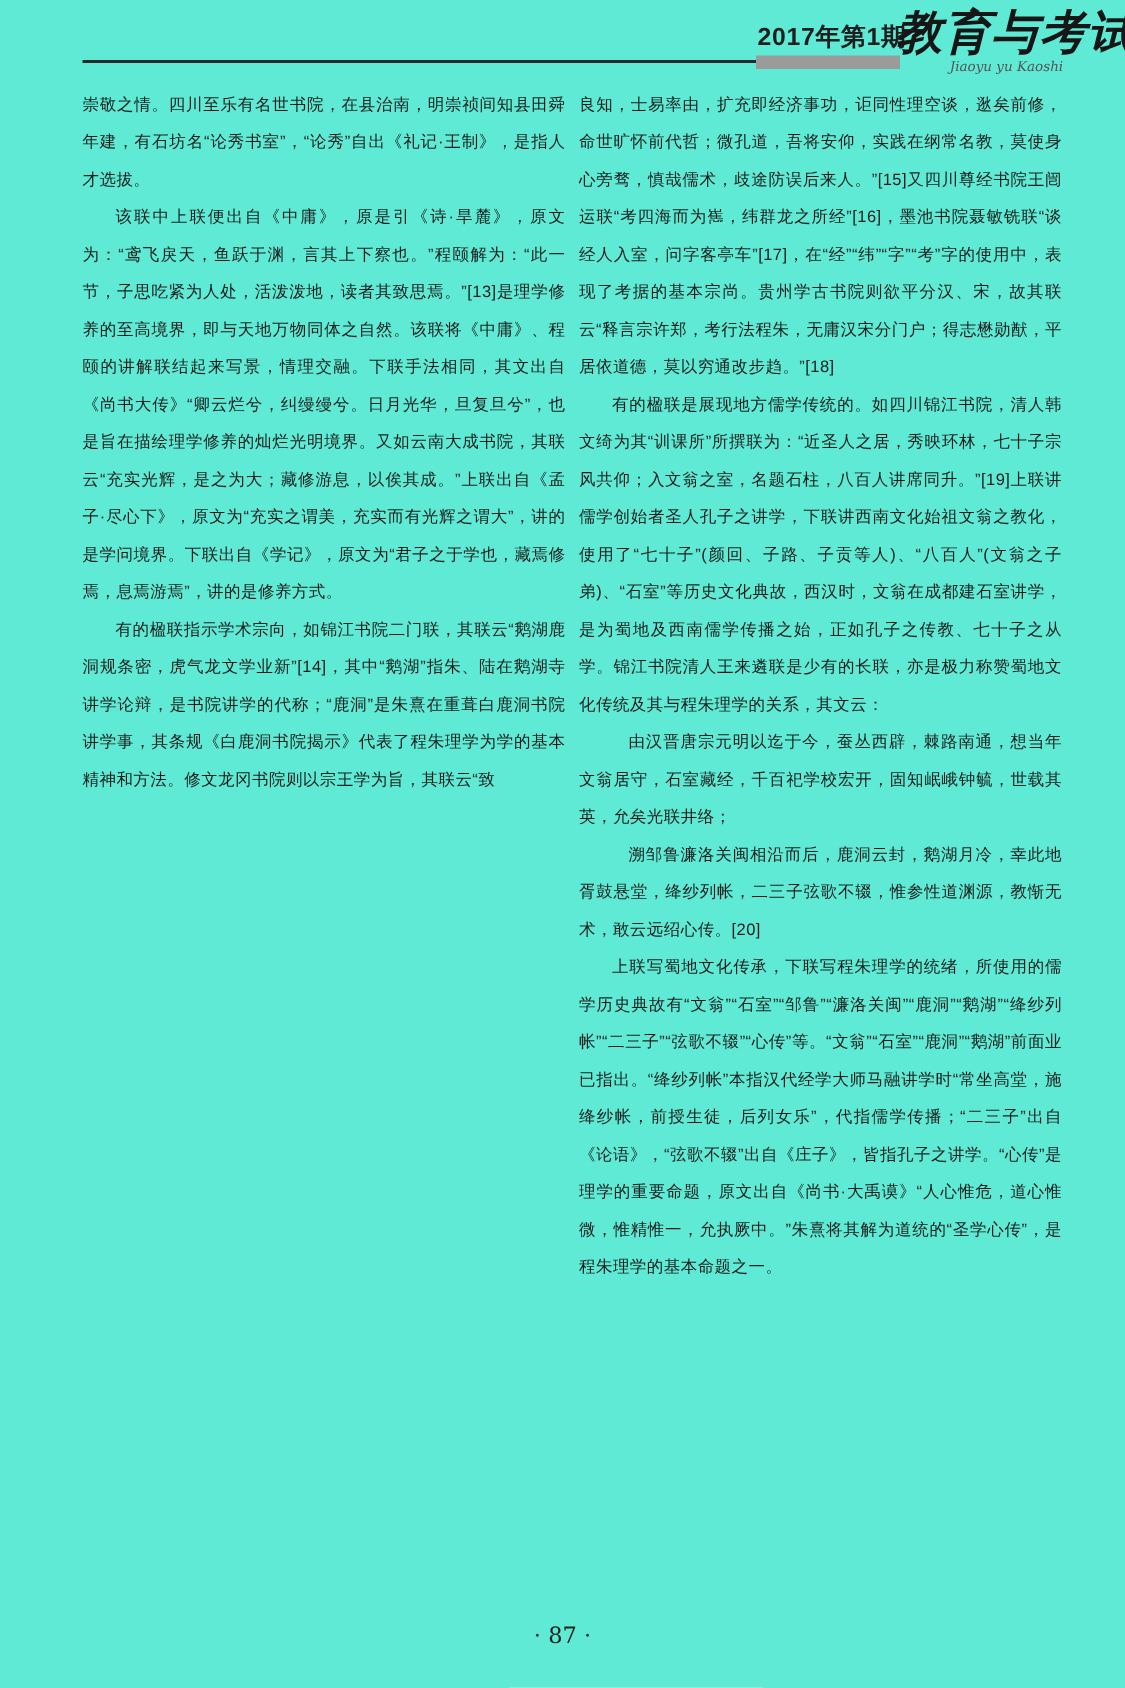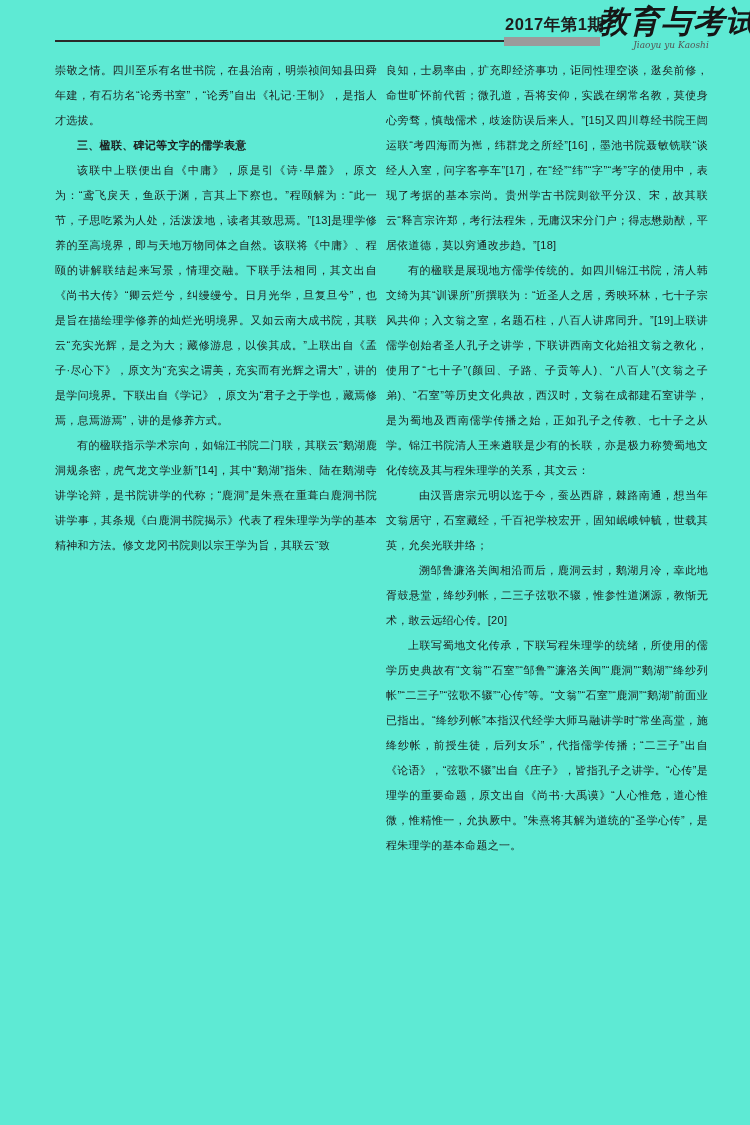--- a/index.html
+++ b/index.html
@@ -71,28 +71,28 @@
   <div class="header">
     <span class="issue">2017年第1期</span>
     <span class="jtitle">教育与考试</span>
     <span class="jscript">Jiaoyu yu Kaoshi</span>
     <div class="header-rule"></div>
     <div class="header-bar"></div>
   </div>
 
   <div class="col col-left">
     <p class="noindent">崇敬之情。四川至乐有名世书院，在县治南，明崇祯间知县田舜年建，有石坊名“论秀书室”，“论秀”自出《礼记·王制》，是指人才选拔。</p>
-    <p class="heading">三、楹联、碑记等文字的儒学表意</p>
     <p class="indent">该联中上联便出自《中庸》，原是引《诗·旱麓》，原文为：“鸢飞戾天，鱼跃于渊，言其上下察也。”程颐解为：“此一节，子思吃紧为人处，活泼泼地，读者其致思焉。”[13]是理学修养的至高境界，即与天地万物同体之自然。该联将《中庸》、程颐的讲解联结起来写景，情理交融。下联手法相同，其文出自《尚书大传》“卿云烂兮，纠缦缦兮。日月光华，旦复旦兮”，也是旨在描绘理学修养的灿烂光明境界。又如云南大成书院，其联云“充实光辉，是之为大；藏修游息，以俟其成。”上联出自《孟子·尽心下》，原文为“充实之谓美，充实而有光辉之谓大”，讲的是学问境界。下联出自《学记》，原文为“君子之于学也，藏焉修焉，息焉游焉”，讲的是修养方式。</p>
     <p class="indent">有的楹联指示学术宗向，如锦江书院二门联，其联云“鹅湖鹿洞规条密，虎气龙文学业新”[14]，其中“鹅湖”指朱、陆在鹅湖寺讲学论辩，是书院讲学的代称；“鹿洞”是朱熹在重葺白鹿洞书院讲学事，其条规《白鹿洞书院揭示》代表了程朱理学为学的基本精神和方法。修文龙冈书院则以宗王学为旨，其联云“致</p>
   </div>
 
   <div class="col col-right">
     <p class="noindent">良知，士易率由，扩充即经济事功，讵同性理空谈，逖矣前修，命世旷怀前代哲；微孔道，吾将安仰，实践在纲常名教，莫使身心旁骛，慎哉儒术，歧途防误后来人。”[15]又四川尊经书院王闿运联“考四海而为嶲，纬群龙之所经”[16]，墨池书院聂敏铣联“谈经人入室，问字客亭车”[17]，在“经”“纬”“字”“考”字的使用中，表现了考据的基本宗尚。贵州学古书院则欲平分汉、宋，故其联云“释言宗许郑，考行法程朱，无庸汉宋分门户；得志懋勋猷，平居依道德，莫以穷通改步趋。”[18]</p>
     <p class="indent">有的楹联是展现地方儒学传统的。如四川锦江书院，清人韩文绮为其“训课所”所撰联为：“近圣人之居，秀映环林，七十子宗风共仰；入文翁之室，名题石柱，八百人讲席同升。”[19]上联讲儒学创始者圣人孔子之讲学，下联讲西南文化始祖文翁之教化，使用了“七十子”(颜回、子路、子贡等人)、“八百人”(文翁之子弟)、“石室”等历史文化典故，西汉时，文翁在成都建石室讲学，是为蜀地及西南儒学传播之始，正如孔子之传教、七十子之从学。锦江书院清人王来遴联是少有的长联，亦是极力称赞蜀地文化传统及其与程朱理学的关系，其文云：</p>
     <p class="quote">由汉晋唐宗元明以迄于今，蚕丛西辟，棘路南通，想当年文翁居守，石室藏经，千百祀学校宏开，固知岷峨钟毓，世载其英，允矣光联井络；</p>
     <p class="quote">溯邹鲁濂洛关闽相沿而后，鹿洞云封，鹅湖月冷，幸此地胥鼓悬堂，绛纱列帐，二三子弦歌不辍，惟参性道渊源，教惭无术，敢云远绍心传。[20]</p>
     <p class="indent">上联写蜀地文化传承，下联写程朱理学的统绪，所使用的儒学历史典故有“文翁”“石室”“邹鲁”“濂洛关闽”“鹿洞”“鹅湖”“绛纱列帐”“二三子”“弦歌不辍”“心传”等。“文翁”“石室”“鹿洞”“鹅湖”前面业已指出。“绛纱列帐”本指汉代经学大师马融讲学时“常坐高堂，施绛纱帐，前授生徒，后列女乐”，代指儒学传播；“二三子”出自《论语》，“弦歌不辍”出自《庄子》，皆指孔子之讲学。“心传”是理学的重要命题，原文出自《尚书·大禹谟》“人心惟危，道心惟微，惟精惟一，允执厥中。”朱熹将其解为道统的“圣学心传”，是程朱理学的基本命题之一。</p>
 
   </div>
 
+  <div class="footer">· 87 ·</div>
 
 </div>
 
 </body></html>

